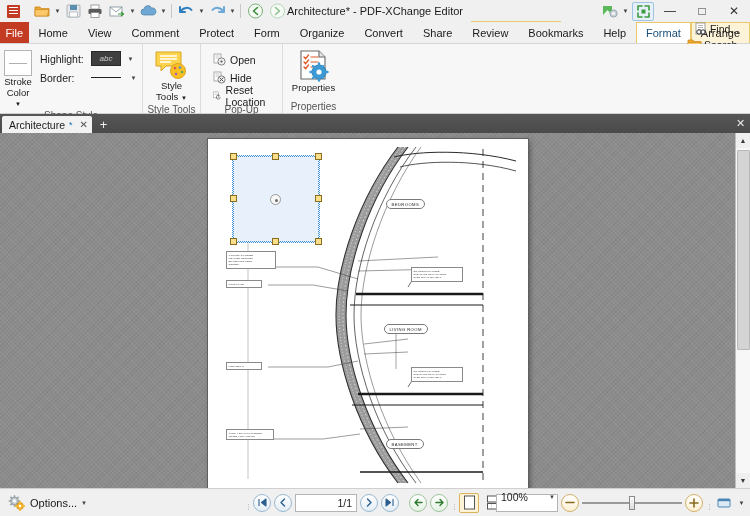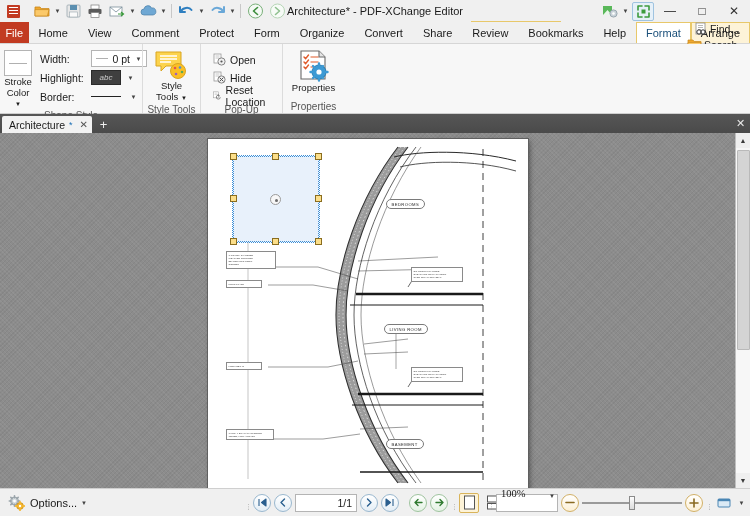--- a/index.html
+++ b/index.html
@@ -239,21 +239,21 @@
     padding-right: 4px; font-size: 10.5px;
   }
   .gripper { width: 5px; height: 16px; display:flex; align-items:flex-end; font-size:7px; color:#999; }
   .layout-btn {
     width: 20px; height: 20px; display: flex; align-items: center; justify-content: center;
     border: 1px solid transparent; border-radius: 2px;
   }
   .layout-btn.sel { border-color: #d9b45a; background: #fdf3d8; }
   .zoombox {
     width: 62px; height: 18px; border: 1px solid #b4b4b4; background: #fff;
-    display: flex; align-items: flex-end; padding: 0 2px 12px 4px; font-size: 10.5px; font-family: Liberation Serif, serif;
+    display: flex; align-items: center; padding: 0 2px 12px 4px; font-size: 10.5px;
   }
   .zoombox .val { flex: 1; }
   .zslider { width: 100px; height: 18px; position: relative; display: flex; align-items: center; }
   .zslider .track { position:absolute; left:0; right:0; height: 2px; background: #9a9a9a; }
   .zslider .knob {
     position: absolute; left: 47px; width: 6px; height: 14px;
     background: linear-gradient(#fdfdfd,#dcdcdc); border: 1px solid #8a8a8a;
   }
   .sb-right { position: absolute; right: 4px; display: flex; align-items: center; gap: 3px; }
 </style>
@@ -403,28 +403,20 @@
     <div class="rgroup" style="width:142px;">
       <div class="rgroup-body">
         <div class="bigbtn" style="width:42px;">
           <div class="swatch-box">
               <div class="stroke-line" style="margin:12px auto 0;"></div>
             </div>
           <div class="lbl">Stroke</div>
           <div class="lbl"><span>Color</span> <span style="font-size:6px;">▼</span></div>
         </div>
         <div class="field-rows">
-          <div class="frow">
-            <span class="flabel">Width:</span>
-            <div class="combo" style="width:56px;">
-              <span class="stroke-line" style="width:12px;"></span>
-              <span class="val">0 pt</span>
-              <span class="dd">▼</span>
-            </div>
-          </div>
           <div class="frow">
             <span class="flabel">Highlight:</span>
             <div class="hl-swatch">abc</div>
             <span class="dd-plain">▼</span>
           </div>
           <div class="frow">
             <span class="flabel">Border:</span>
             <div class="line-preview"></div>
             <span class="dd-plain">▼</span>
           </div>

